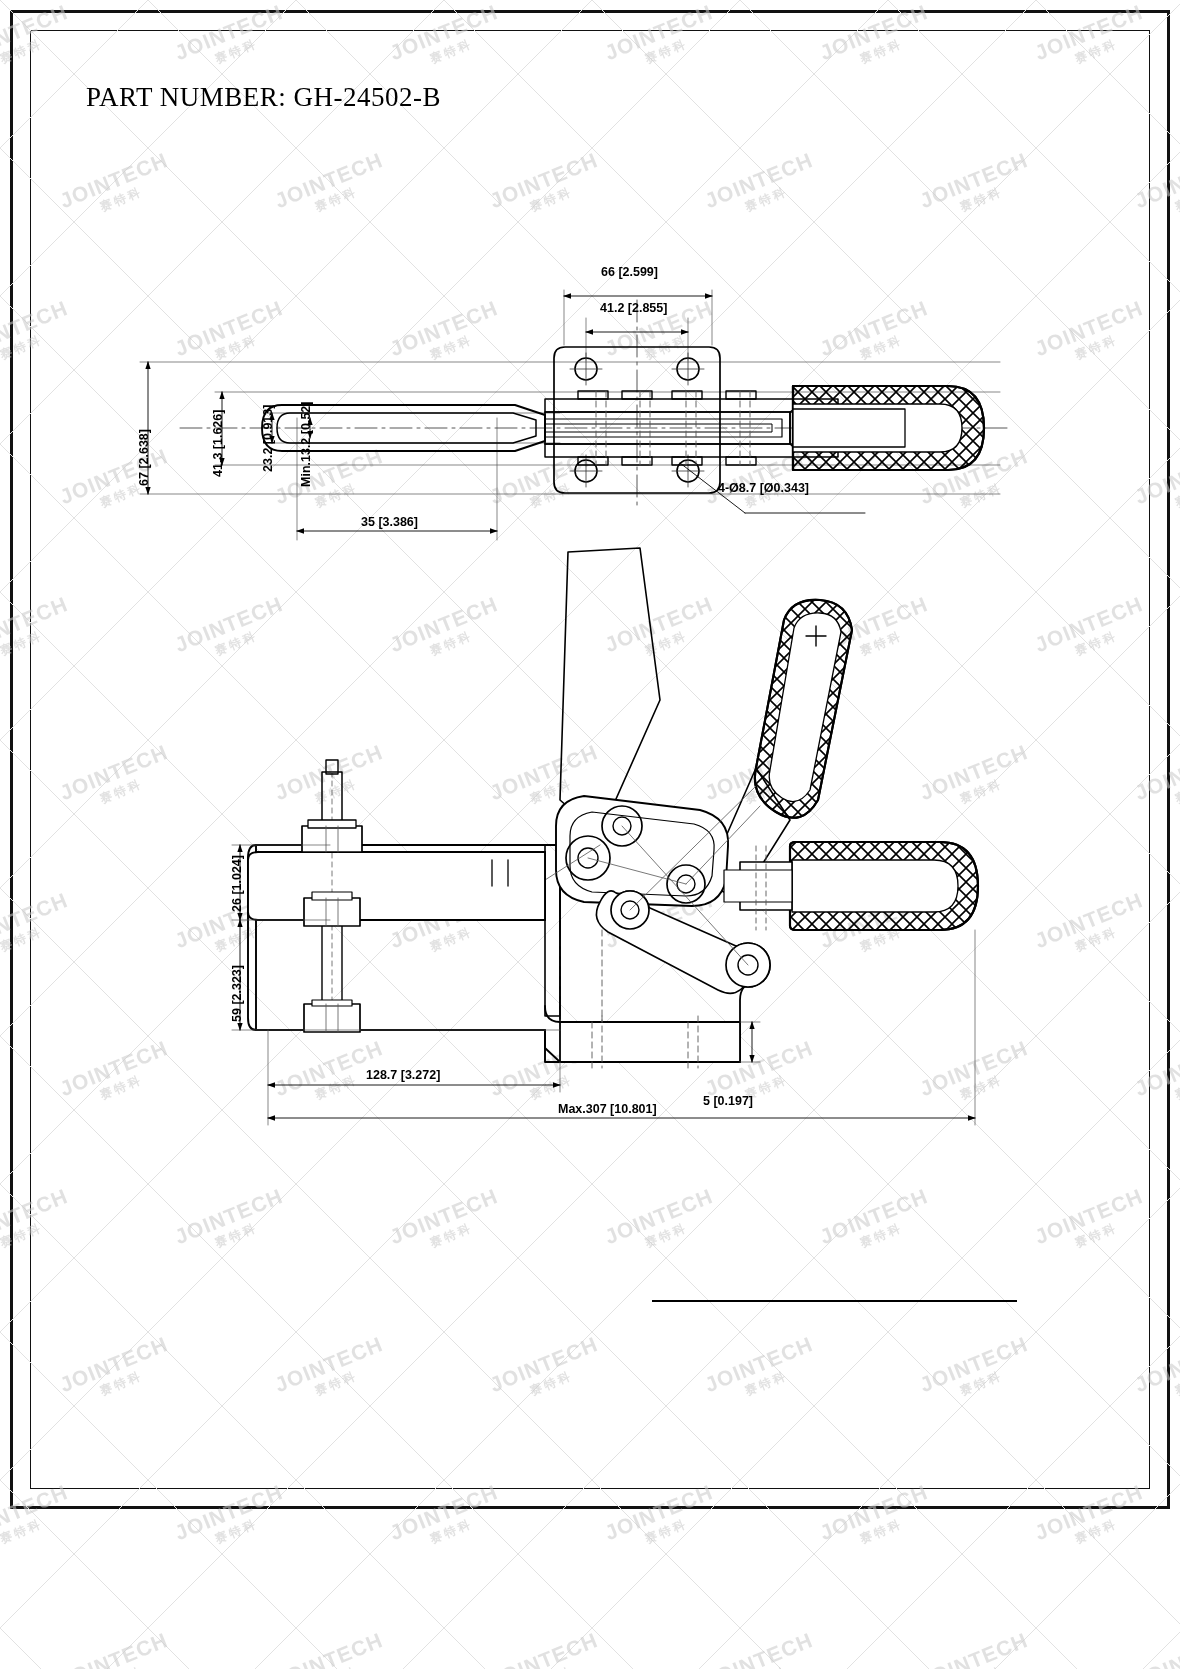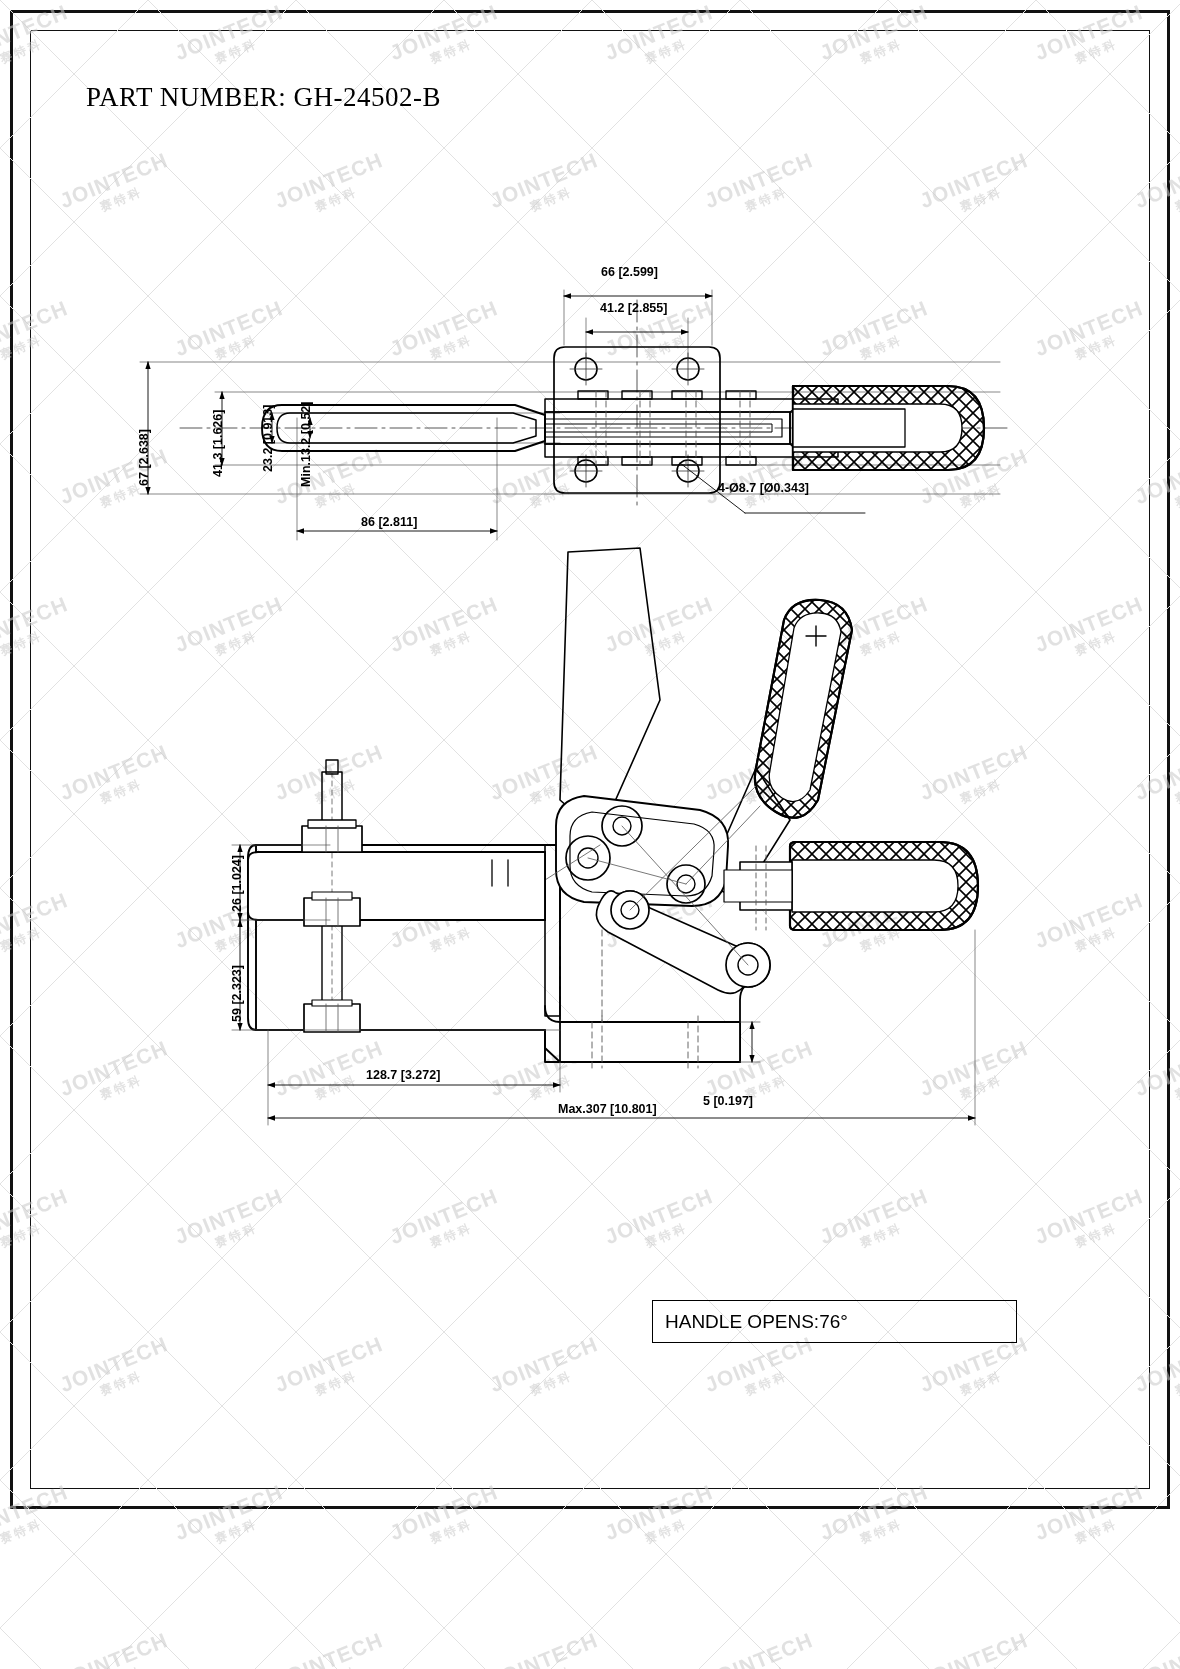--- a/index.html
+++ b/index.html
@@ -512,28 +512,27 @@
         <line x1="268" y1="1118" x2="975" y2="1118" marker-start="url(#arrOut)" marker-end="url(#arrIn)"></line>
         <line x1="752" y1="1022" x2="752" y2="1062" marker-start="url(#arrOut)" marker-end="url(#arrIn)"></line>
       </g>
     </g>
   </svg>
 
   <div class="dim vert" style="left:137px; top:486px;">67 [2.638]</div>
   <div class="dim vert" style="left:211px; top:477px;">41.3 [1.626]</div>
   <div class="dim vert" style="left:261px; top:472px;">23.2 [0.913]</div>
   <div class="dim vert" style="left:299px; top:487px;">Min.13.2 [0.52]</div>
-  <div class="dim" style="left:361px; top:515px;">86 [2.811]</div>
+  <div class="dim" style="left:361px; top:515px;">35 [3.386]</div>
   <div class="dim" style="left:601px; top:265px;">66 [2.599]</div>
   <div class="dim" style="left:600px; top:301px;">41.2 [2.855]</div>
   <div class="dim" style="left:718px; top:481px;">4-Ø8.7 [Ø0.343]</div>
 
   <div class="dim vert" style="left:230px; top:912px;">26 [1.024]</div>
   <div class="dim vert" style="left:230px; top:1022px;">59 [2.323]</div>
   <div class="dim" style="left:366px; top:1068px;">128.7 [3.272]</div>
   <div class="dim" style="left:703px; top:1094px;">5 [0.197]</div>
   <div class="dim" style="left:558px; top:1102px;">Max.307 [10.801]</div>
 
   <div class="note-table">
-    <div class="note-row">HANDLE OPENS:76°</div>
   </div>
 
 </div>
 
 </body></html>

